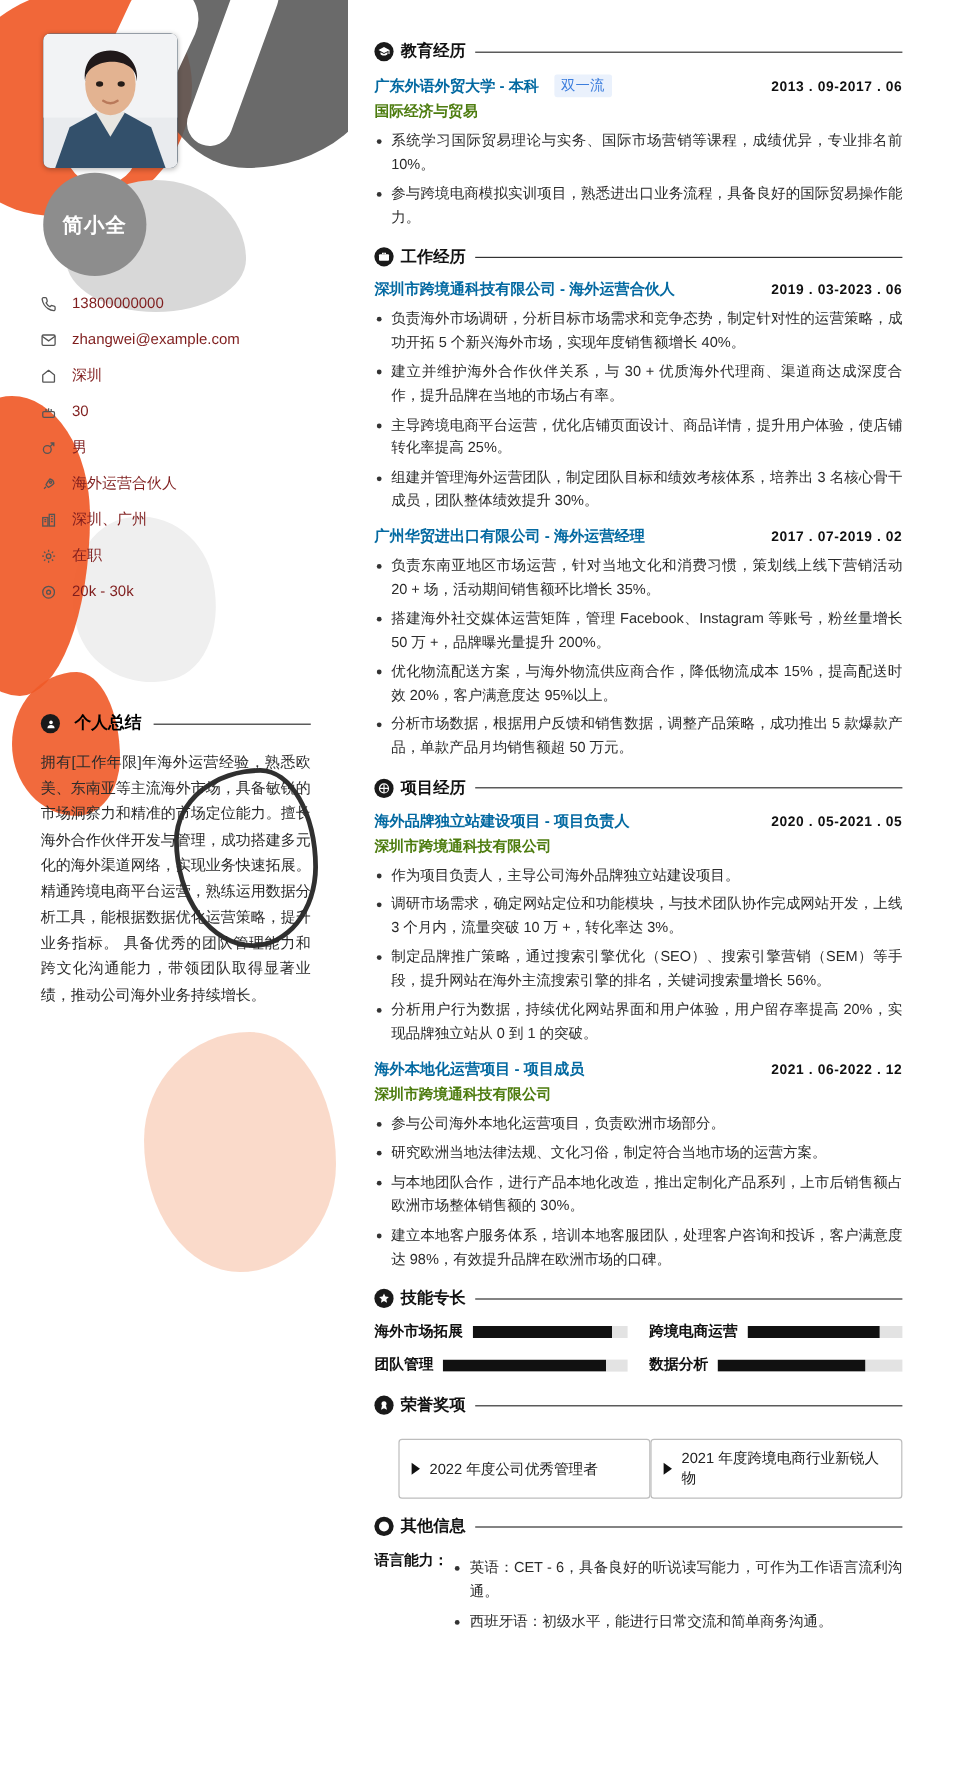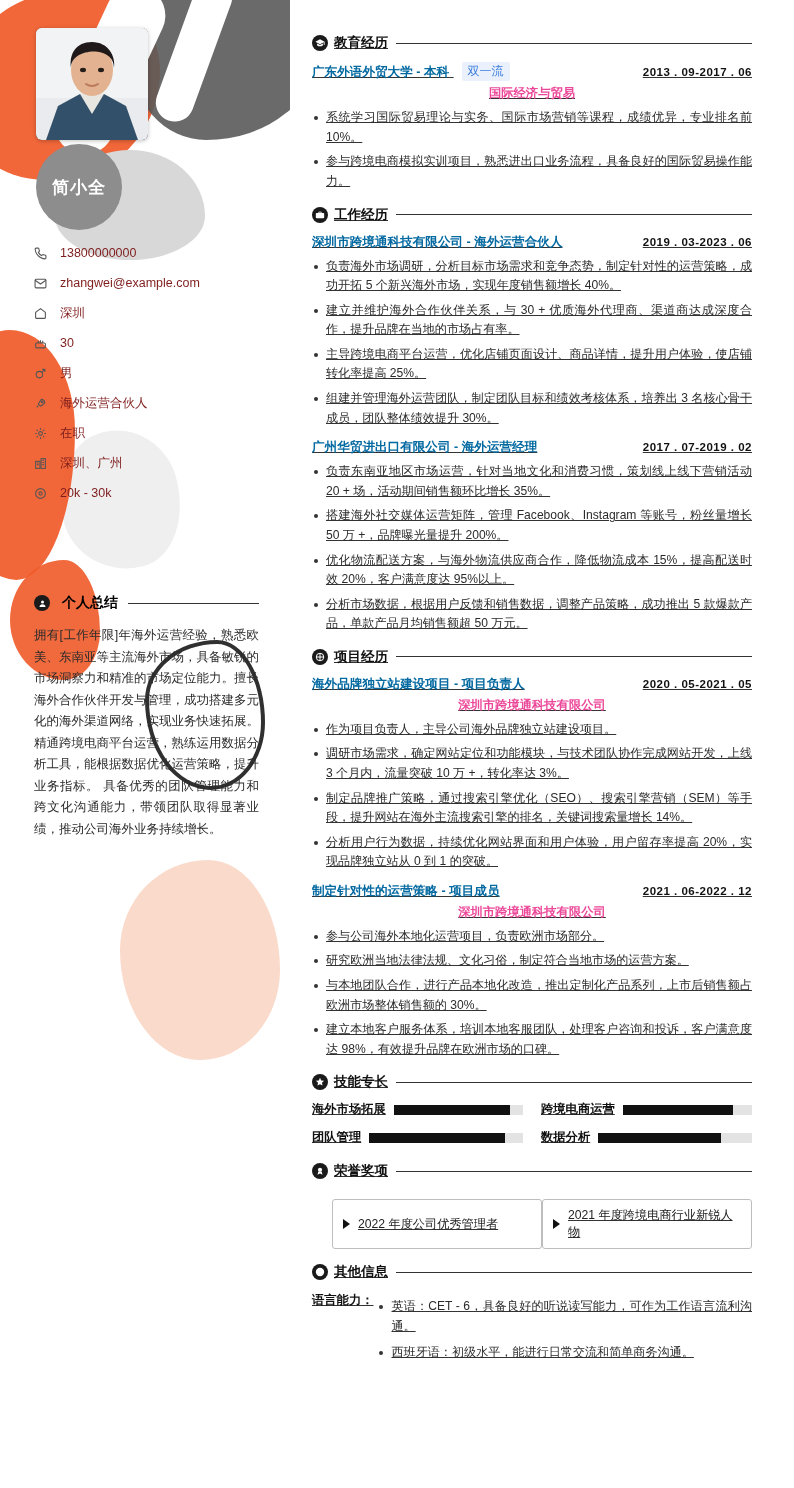--- a/index.html
+++ b/index.html
@@ -126,21 +126,20 @@
     text-align: justify;
     position: relative; z-index: 3;
   }
 
   
   .right-col {
     position: absolute;
     left: 300px; top: 0;
     width: 494px; height: 1488px;
     padding: 34px 42px 0 12px;
-    text-decoration: underline;
   }
   .sec { margin-bottom: 14px; }
   .sec-head {
     display: flex; align-items: center;
     margin-bottom: 10px;
   }
   .sec-icon {
     width: 16px; height: 16px; border-radius: 50%;
     background: #1a1a1a; color:#fff;
     display:flex; align-items:center; justify-content:center;
@@ -163,21 +162,21 @@
     display:inline-block; margin-left: 8px;
     font-size: 12px; color: #3b7ddd; font-weight: 400;
     background: #eaf1fc; padding: 1px 6px; border-radius: 2px;
     vertical-align: middle;
   }
   .entry-date {
     font-size: 11.5px; font-weight: 700; color: #111; white-space: nowrap;
     letter-spacing: .5px;
   }
   .entry-sub {
-    font-size: 12.3px; color: #ec4899; font-weight: 700; margin-top: 4px; text-align: center;
+    font-size: 12.3px; color: #4d7c0f; font-weight: 700; margin-top: 4px;
   }
   ul.bullets { margin: 6px 0 0 0; padding: 0; list-style: none; }
   ul.bullets li {
     position: relative; padding-left: 14px; margin-bottom: 5px;
     font-size: 12.1px; line-height: 1.62; color: #2b2b2b; text-align: justify;
   }
   ul.bullets li::before {
     content: ""; position: absolute; left: 2px; top: 8px;
     width: 4px; height: 4px; border-radius: 50%; background: #333;
   }
@@ -297,35 +296,35 @@
         <svg width="13" height="13" viewBox="0 0 24 24" fill="none" stroke="#555" stroke-width="2" stroke-linejoin="round">
             <path d="M5 19l3-3M14 4c4 1 6 3 6 7-4 4-8 6-8 6l-4-4s2-4 6-9z"></path>
             <circle cx="15" cy="9" r="1.6"></circle>
           </svg>
       </span>
       <span class="ctext">海外运营合伙人</span>
     </div>
     <div class="contact-item">
       <span class="ci">
         <svg width="13" height="13" viewBox="0 0 24 24" fill="none" stroke="#555" stroke-width="2">
-            <circle cx="12" cy="12" r="3.5"></circle>
-            <path d="M12 2v3M12 19v3M2 12h3M19 12h3M5 5l2 2M17 17l2 2M19 5l-2 2M7 17l-2 2"></path>
-          </svg>
-      </span>
-      <span class="ctext">在职</span>
-    </div>
-    <div class="contact-item">
-      <span class="ci">
-        <svg width="13" height="13" viewBox="0 0 24 24" fill="none" stroke="#555" stroke-width="2">
             <rect x="3" y="8" width="8" height="13"></rect>
             <rect x="13" y="3" width="8" height="18"></rect>
             <path d="M5.5 11h3M5.5 14h3M15.5 6h3M15.5 10h3M15.5 14h3"></path>
           </svg>
       </span>
       <span class="ctext">深圳、广州</span>
+    </div>
+    <div class="contact-item">
+      <span class="ci">
+        <svg width="13" height="13" viewBox="0 0 24 24" fill="none" stroke="#555" stroke-width="2">
+            <circle cx="12" cy="12" r="3.5"></circle>
+            <path d="M12 2v3M12 19v3M2 12h3M19 12h3M5 5l2 2M17 17l2 2M19 5l-2 2M7 17l-2 2"></path>
+          </svg>
+      </span>
+      <span class="ctext">在职</span>
     </div>
     <div class="contact-item">
       <span class="ci">
         <svg width="13" height="13" viewBox="0 0 24 24" fill="none" stroke="#555" stroke-width="2">
             <circle cx="12" cy="12" r="9"></circle>
             <circle cx="12" cy="12" r="3"></circle>
           </svg>
       </span>
       <span class="ctext">20k - 30k</span>
     </div>
@@ -429,28 +428,28 @@
 
     <div class="entry">
       <div class="entry-row">
         <span class="entry-title">海外品牌独立站建设项目 - 项目负责人</span>
         <span class="entry-date">2020 . 05-2021 . 05</span>
       </div>
       <div class="entry-sub">深圳市跨境通科技有限公司</div>
       <ul class="bullets">
         <li>作为项目负责人，主导公司海外品牌独立站建设项目。</li>
         <li>调研市场需求，确定网站定位和功能模块，与技术团队协作完成网站开发，上线 3 个月内，流量突破 10 万 +，转化率达 3%。</li>
-        <li>制定品牌推广策略，通过搜索引擎优化（SEO）、搜索引擎营销（SEM）等手段，提升网站在海外主流搜索引擎的排名，关键词搜索量增长 14%。</li>
+        <li>制定品牌推广策略，通过搜索引擎优化（SEO）、搜索引擎营销（SEM）等手段，提升网站在海外主流搜索引擎的排名，关键词搜索量增长 56%。</li>
         <li>分析用户行为数据，持续优化网站界面和用户体验，用户留存率提高 20%，实现品牌独立站从 0 到 1 的突破。</li>
       </ul>
     </div>
 
     <div class="entry">
       <div class="entry-row">
-        <span class="entry-title">制定针对性的运营策略 - 项目成员</span>
+        <span class="entry-title">海外本地化运营项目 - 项目成员</span>
         <span class="entry-date">2021 . 06-2022 . 12</span>
       </div>
       <div class="entry-sub">深圳市跨境通科技有限公司</div>
       <ul class="bullets">
         <li>参与公司海外本地化运营项目，负责欧洲市场部分。</li>
         <li>研究欧洲当地法律法规、文化习俗，制定符合当地市场的运营方案。</li>
         <li>与本地团队合作，进行产品本地化改造，推出定制化产品系列，上市后销售额占欧洲市场整体销售额的 30%。</li>
         <li>建立本地客户服务体系，培训本地客服团队，处理客户咨询和投诉，客户满意度达 98%，有效提升品牌在欧洲市场的口碑。</li>
       </ul>
     </div>

